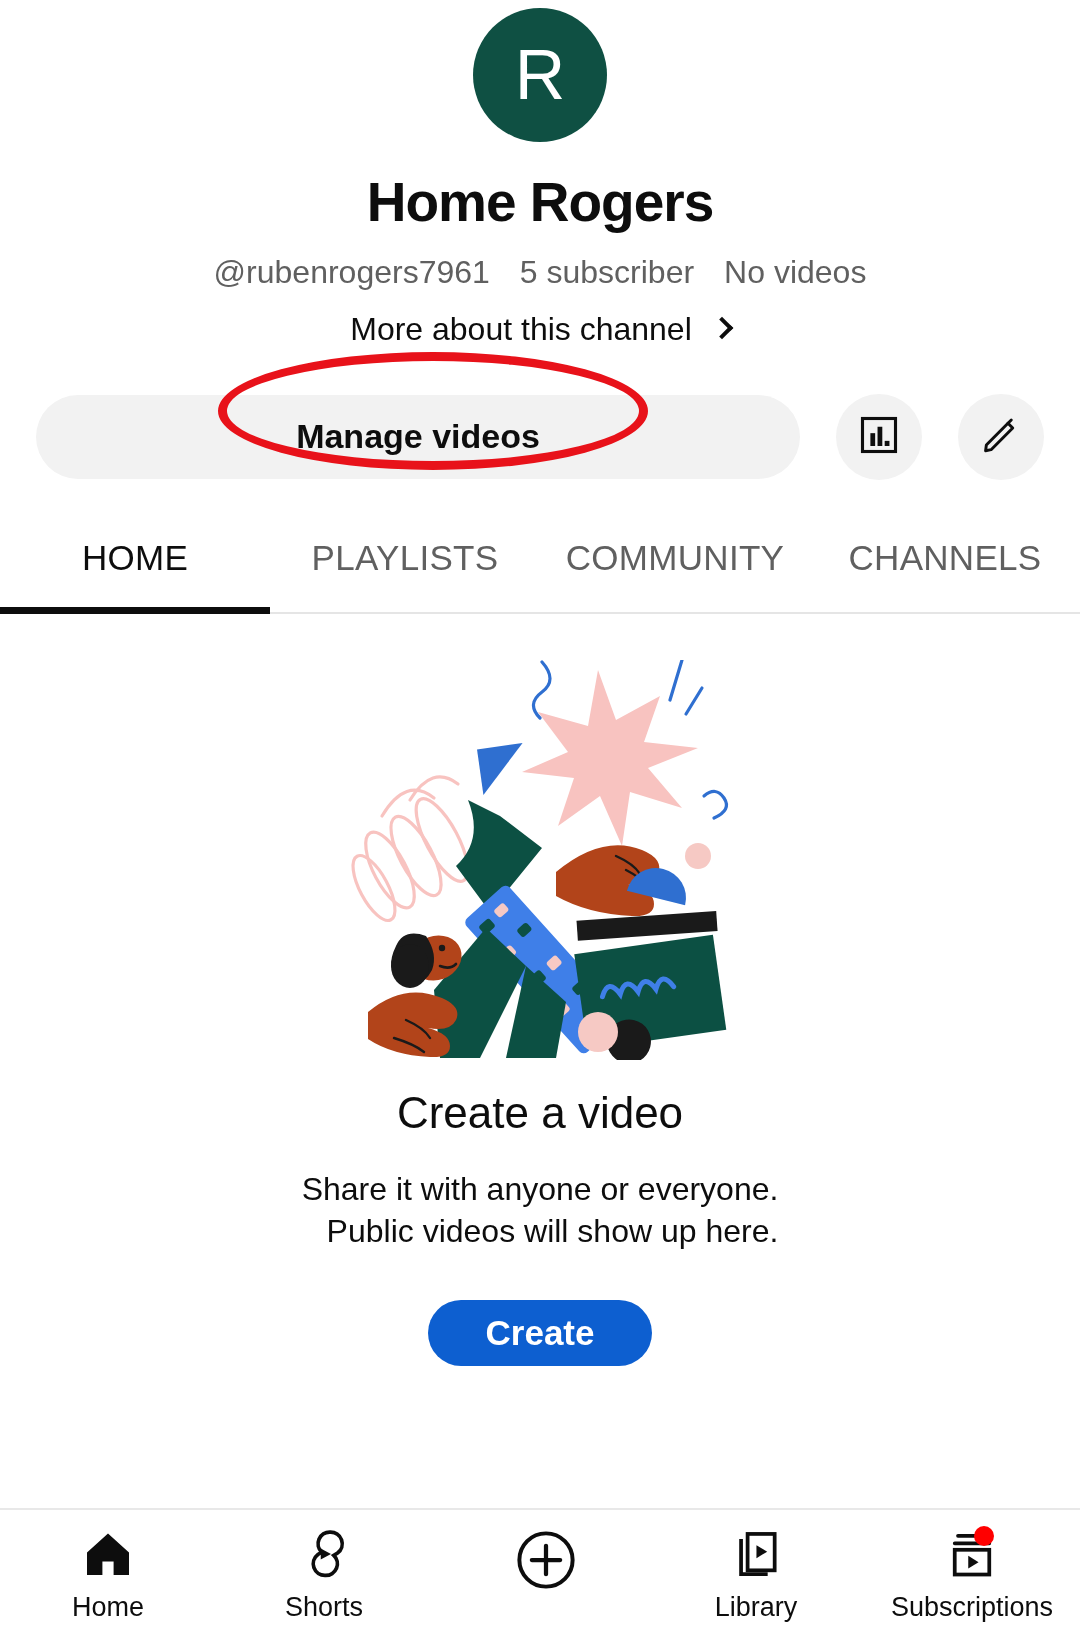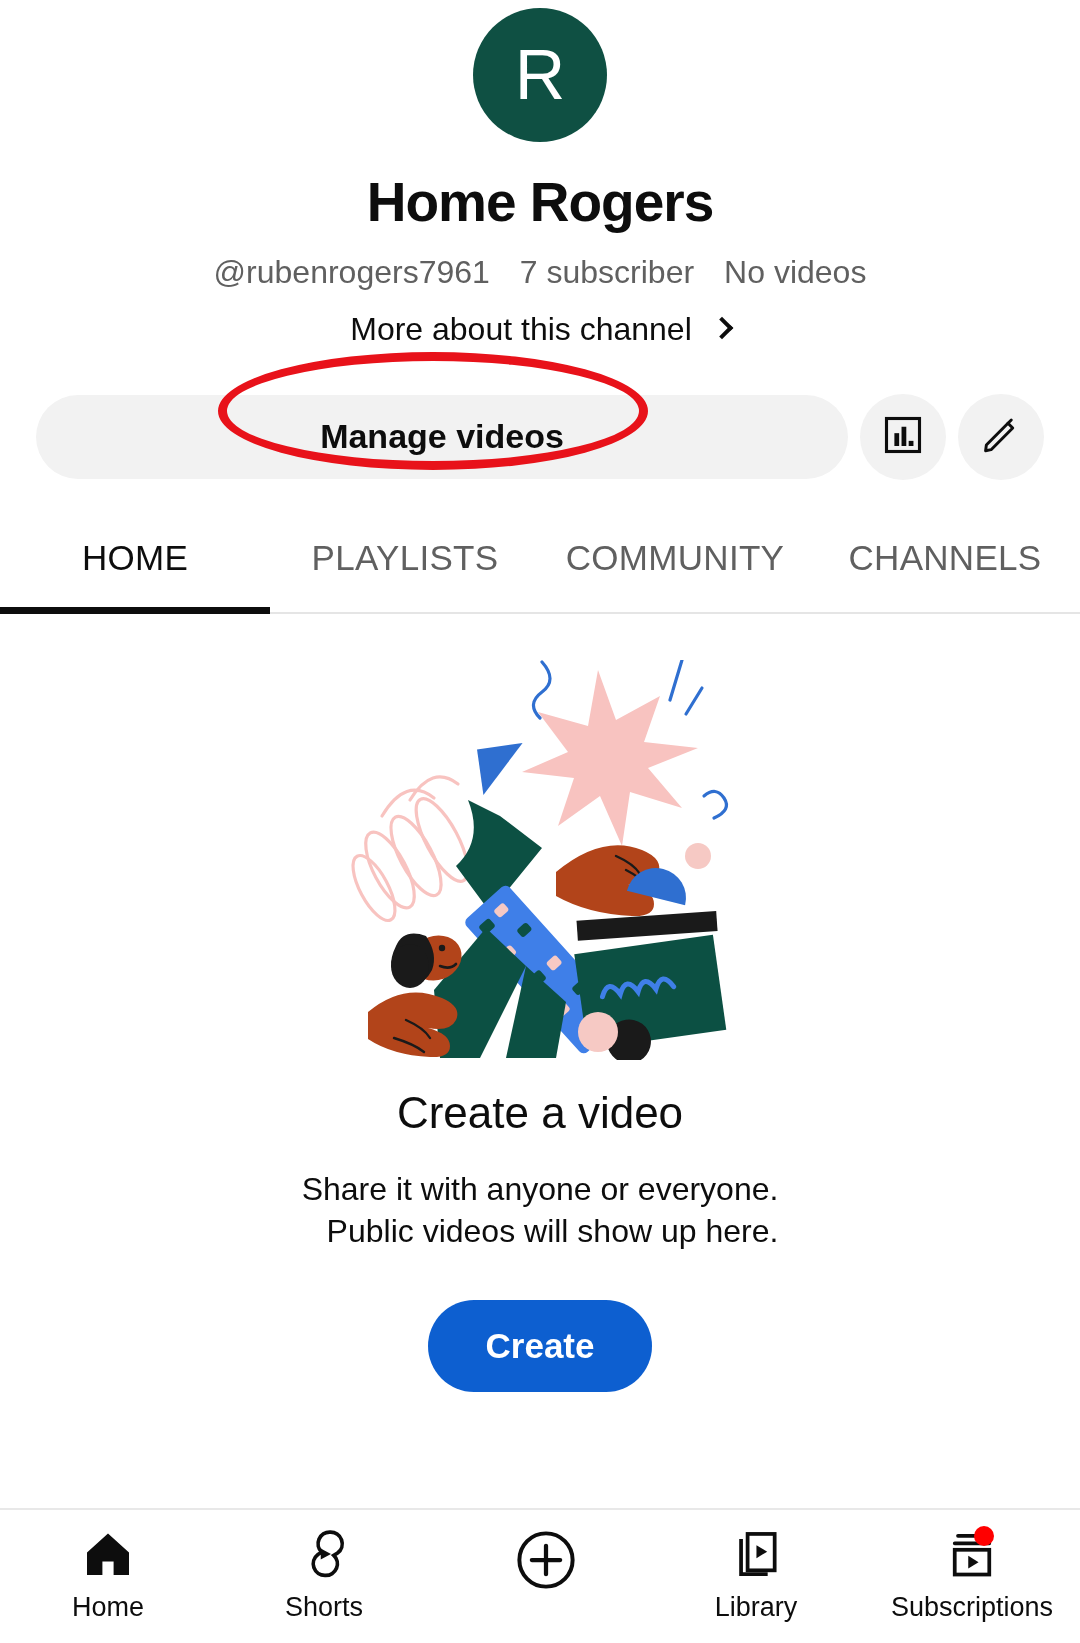--- a/index.html
+++ b/index.html
@@ -73,21 +73,21 @@
     transform: rotate(45deg);
     margin-bottom: 2px;
   }
 
   
   .action-row {
     margin-top: 46px;
     padding: 0 36px;
     display: flex;
     align-items: center;
-    gap: 12px;
+    gap: 36px;
     position: relative;
   }
   .manage-btn {
     flex: 1;
     height: 84px;
     border-radius: 42px;
     background: #f2f2f2;
     display: flex;
     align-items: center;
     justify-content: center;
@@ -165,21 +165,21 @@
   }
   .empty-sub {
     margin-top: 30px;
     font-size: 32px;
     color: #0d0d0d;
     text-align: right;
     line-height: 1.32;
   }
   .create-btn {
     margin-top: 48px;
-    height: 92px;
+    height: 66px;
     padding: 0 58px;
     border-radius: 46px;
     background: #0d5fd0;
     color: #ffffff;
     font-size: 35px;
     font-weight: bold;
     border: none;
     cursor: pointer;
     font-family: "Liberation Sans", sans-serif;
   }
@@ -225,21 +225,21 @@
   <div class="channel-header">
     <div class="avatar">
       <span>R</span>
     </div>
 
     <div class="channel-name">Home Rogers</div>
 
     <div class="channel-meta">
       <span>@rubenrogers7961</span>
       <span class="sep"></span>
-      <span>7 subscriber</span>
+      <span>5 subscriber</span>
       <span class="sep"></span>
       <span>No videos</span>
     </div>
 
     <div class="more-about">
       <span>More about this channel</span>
       <span class="chev"></span>
     </div>
   </div>
 

